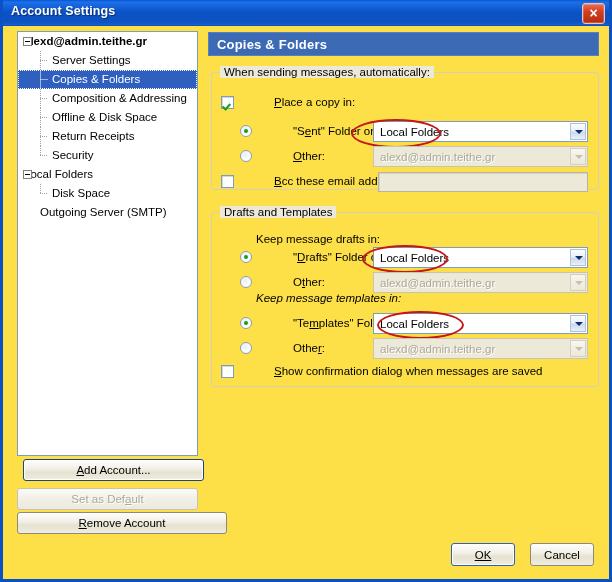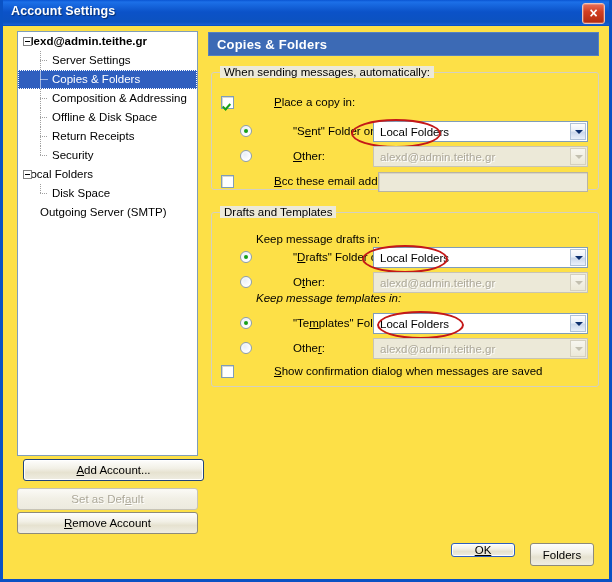--- a/index.html
+++ b/index.html
@@ -157,21 +157,21 @@
   }
   .btn.disabled {
     color: #aca899;
     text-shadow: 1px 1px 0 #ffffff;
     border-color: #c6c3b6;
     background: linear-gradient(to bottom, #fbfaf6 0%, #f1efe5 50%, #eceadf 100%);
     cursor: default;
   }
   #btn-add-account { position: absolute; left: 14px; top: 459px; width: 181px; height: 22px; }
   #btn-set-default { position: absolute; left: 14px; top: 488px; width: 181px; height: 22px; }
-  #btn-remove-account { position: absolute; left: 14px; top: 512px; width: 181px; height: 22px; }
+  #btn-remove-account { position: absolute; left: 14px; top: 512px; width: 210px; height: 22px; }
 
   .u { text-decoration: underline; }
 
   
   #panel-header {
     position: absolute;
     left: 205px;
     top: 32px;
     width: 391px;
     height: 24px;
@@ -316,21 +316,21 @@
 
   
   .annot {
     position: absolute;
     border: 2px solid #c41818;
     border-radius: 50%;
     pointer-events: none;
   }
 
   
-  #btn-ok { position: absolute; left: 448px; top: 543px; width: 64px; height: 14px; text-decoration: underline; }
+  #btn-ok { position: absolute; left: 448px; top: 543px; width: 64px; height: 23px; text-decoration: underline; }
   #btn-cancel { position: absolute; left: 527px; top: 543px; width: 64px; height: 23px; }
 </style>
 </head>
 <body>
 
 <div id="window">
 
   <div id="titlebar">
     <div class="title-text">Account Settings</div>
     <div id="close-btn">
@@ -440,15 +440,15 @@
   <span class="lbl" style="left:256px; top:342px;">Othe<span class="u">r</span>:</span>
   <div class="combo disabled" style="left:370px; top:338px; width:215px;">
     <span class="combo-text">alexd@admin.teithe.gr</span>
     <span class="combo-arrow"></span>
   </div>
 
   <span class="cb" style="left:218px; top:365px;"></span>
   <span class="lbl" style="left:237px; top:365px;"><span class="u">S</span>how confirmation dialog when messages are saved</span>
 
   <button class="btn focused" id="btn-ok">OK</button>
-  <button class="btn" id="btn-cancel">Folders</button>
+  <button class="btn" id="btn-cancel">Cancel</button>
 
 </div>
 
 </body></html>

